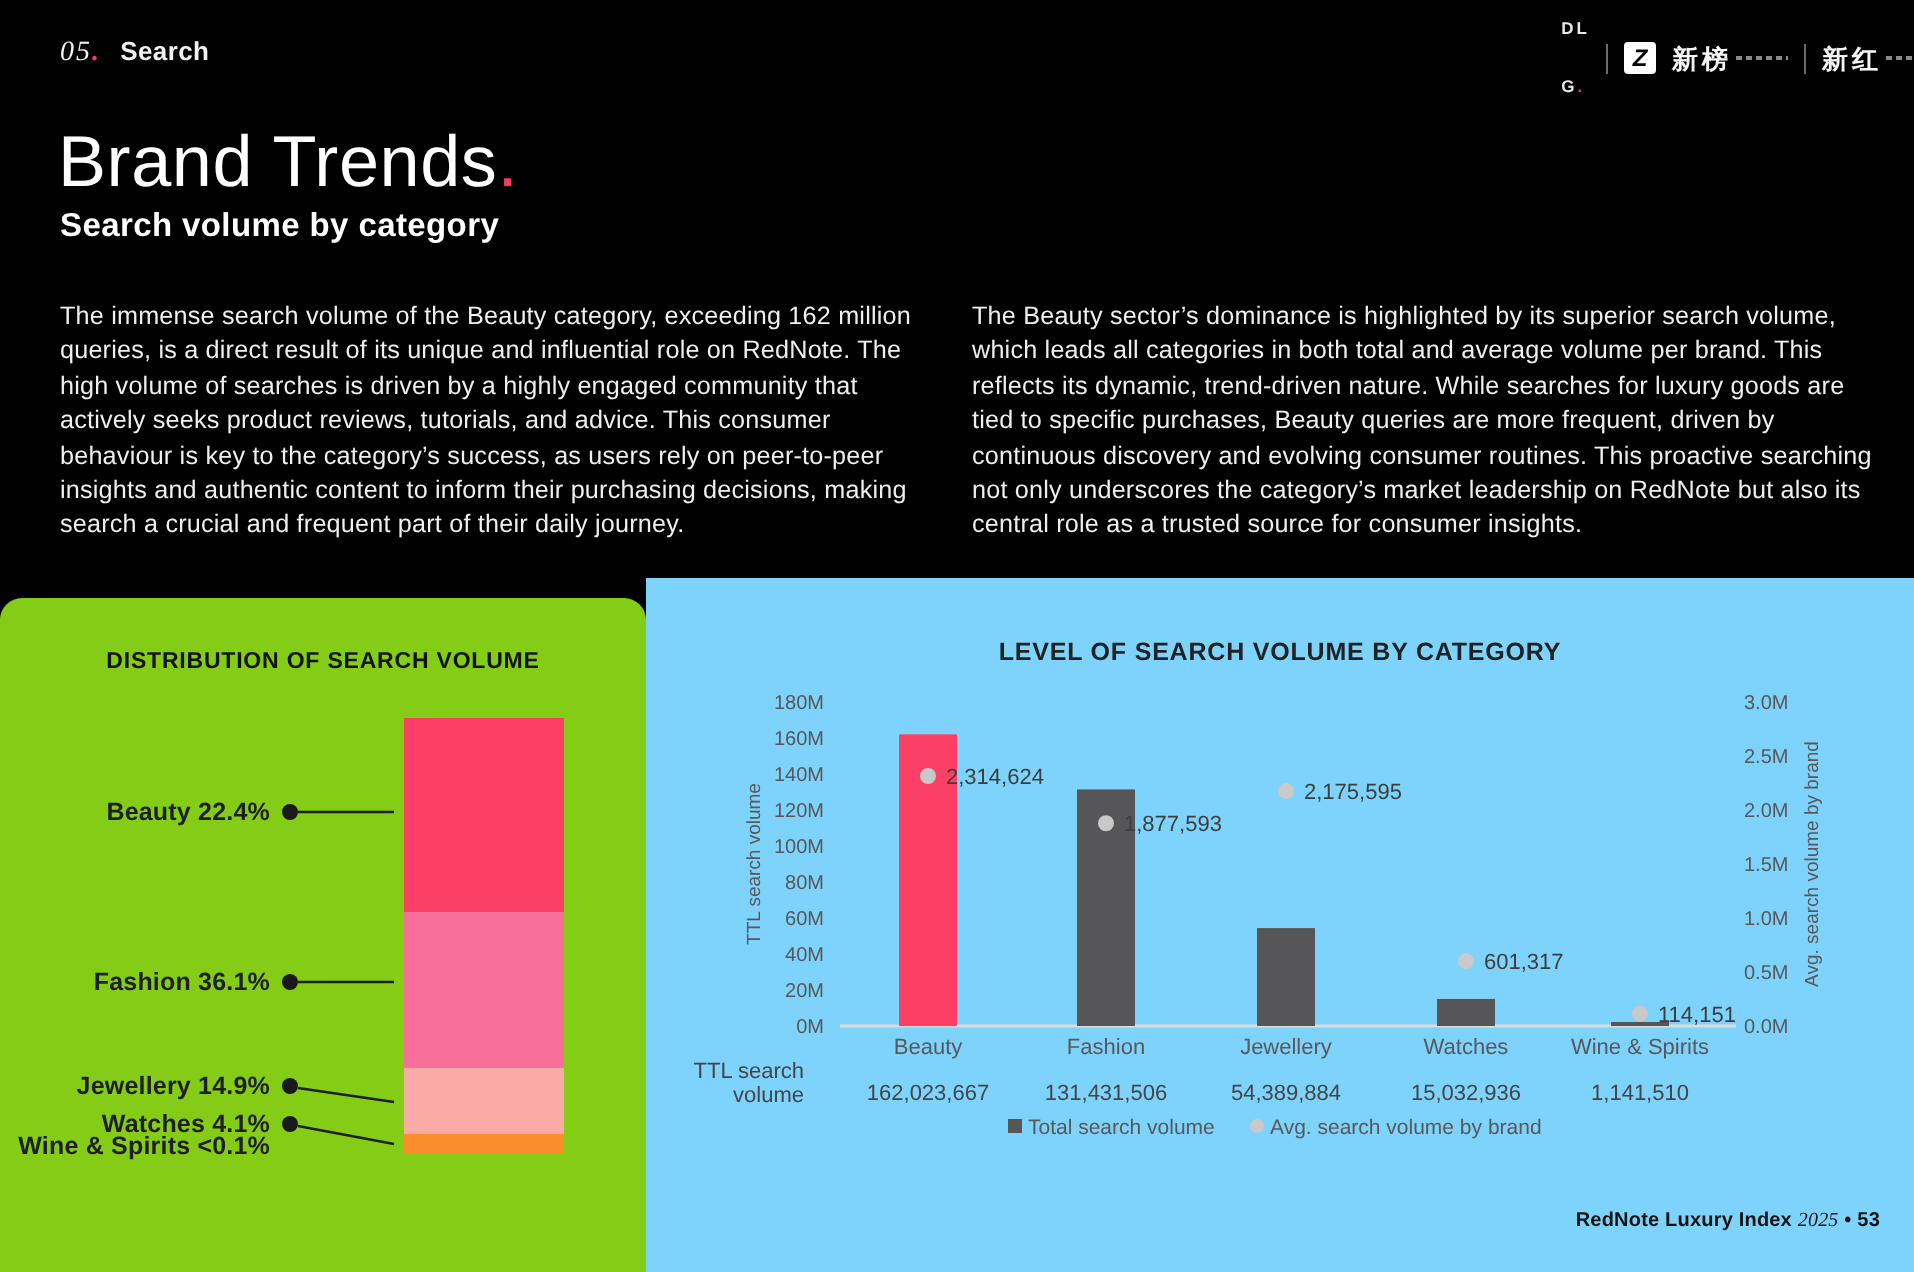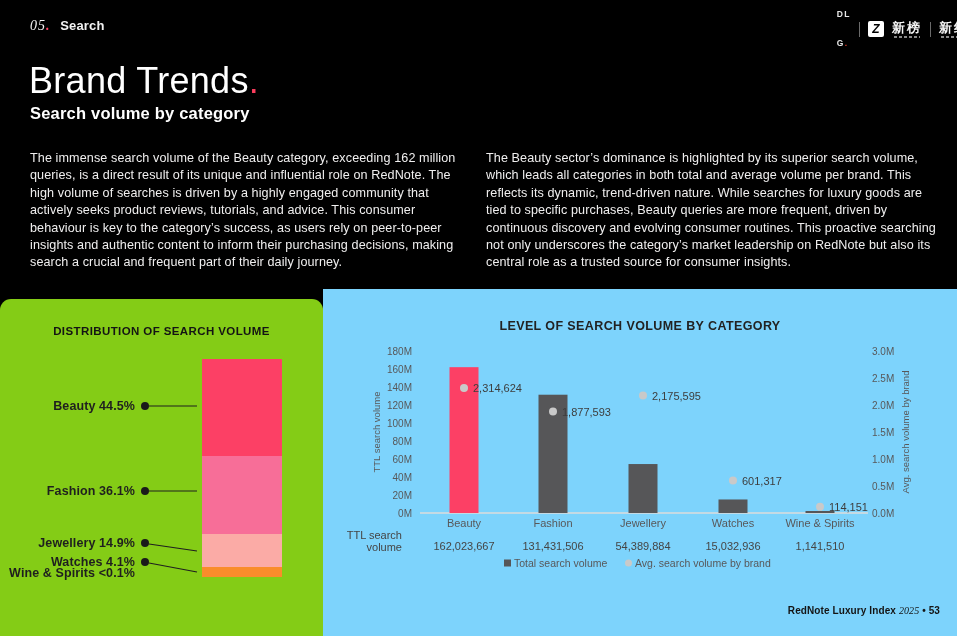--- a/index.html
+++ b/index.html
@@ -10,21 +10,21 @@
   .kicker .num{font-family:"Liberation Serif",serif;font-style:italic;font-size:14px;letter-spacing:1px;}
   .kicker .dot{color:#FB3D5D;font-weight:700;}
   .kicker .lbl{font-weight:700;margin-left:6px;letter-spacing:.2px;}
   .logos{position:absolute;right:12px;top:15px;display:flex;align-items:center;gap:8px;height:28px;}
   .dlg{display:flex;flex-direction:column;line-height:9px;font-size:8.5px;font-weight:700;
        letter-spacing:1.5px;color:#e8e8e8;text-align:left;gap:20px;}
   .dlg .red{color:#e8402a;letter-spacing:0;}
   .logo-div{width:1px;height:15px;background:#6a6a6a;}
   .zbox{width:16px;height:16px;background:#fff;border-radius:2px;display:flex;align-items:center;
         justify-content:center;font-weight:700;font-size:12px;color:#000;font-style:italic;}
-  .cjk{display:flex;flex-direction:column;align-items:center;gap:2px;}
+  .cjk{display:flex;flex-direction:row;align-items:center;gap:2px;}
   .cjk .chars{color:#f5f5f5;font-weight:700;font-size:13px;letter-spacing:2px;line-height:13px;}
   .cjk .sub{width:26px;height:2px;background:repeating-linear-gradient(90deg,#8a8a8a 0 3px,transparent 3px 5px);}
   
   .title{position:absolute;left:29px;top:60px;color:#fff;font-size:36px;font-weight:400;letter-spacing:.3px;}
   .title .period{color:#FB3D5D;}
   .subtitle{position:absolute;left:30px;top:104px;color:#fff;font-size:16.5px;font-weight:700;letter-spacing:.2px;}
   
   .col{position:absolute;top:150px;color:#f0efef;font-size:12.6px;line-height:17.4px;letter-spacing:.1px;}
   .col.left{left:30px;width:444px;}
   .col.right{left:486px;width:452px;}
@@ -83,21 +83,21 @@
     <div class="panel-left">
       <div class="dist-title">DISTRIBUTION OF SEARCH VOLUME</div>
       <div class="dist-bar">
           <div style="height: 96.9px; background: rgb(252, 64, 101);"></div>
           <div style="height: 78.6px; background: rgb(247, 110, 152);"></div>
           <div style="height: 32.4px; background: rgb(251, 171, 166);"></div>
           <div style="height: 8.9px; background: rgb(249, 141, 43);"></div>
           <div style="height: 0.1px; background: rgb(249, 141, 43);"></div>
         </div>
 
-      <div class="dist-label" style="top:100px;">Beauty 44.5%</div>
+      <div class="dist-label" style="top:100px;">Beauty 22.4%</div>
       <div class="dist-label" style="top:185px;">Fashion 36.1%</div>
       <div class="dist-label" style="top:237px;">Jewellery 14.9%</div>
       <div class="dist-label" style="top:256px;">Watches 4.1%</div>
       <div class="dist-label" style="top:267px;">Wine &amp; Spirits &lt;0.1%</div>
 
       <svg class="dist-overlay" width="323" height="349">
         <line x1="149" y1="107" x2="197" y2="107" stroke="#1f1f1f" stroke-width="1.2"></line>
         <line x1="149" y1="192" x2="197" y2="192" stroke="#1f1f1f" stroke-width="1.2"></line>
         <line x1="149" y1="245" x2="197" y2="252" stroke="#1f1f1f" stroke-width="1.2"></line>
         <line x1="149" y1="264" x2="197" y2="273" stroke="#1f1f1f" stroke-width="1.2"></line>

